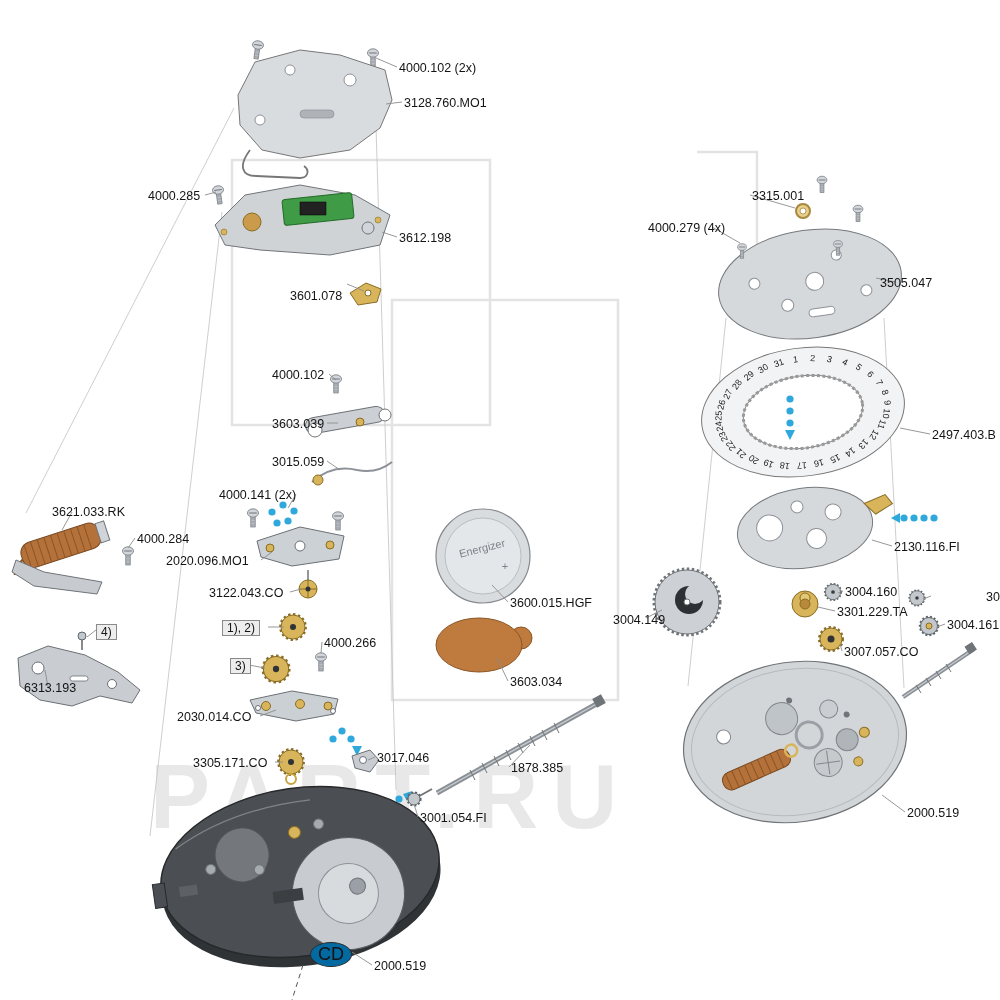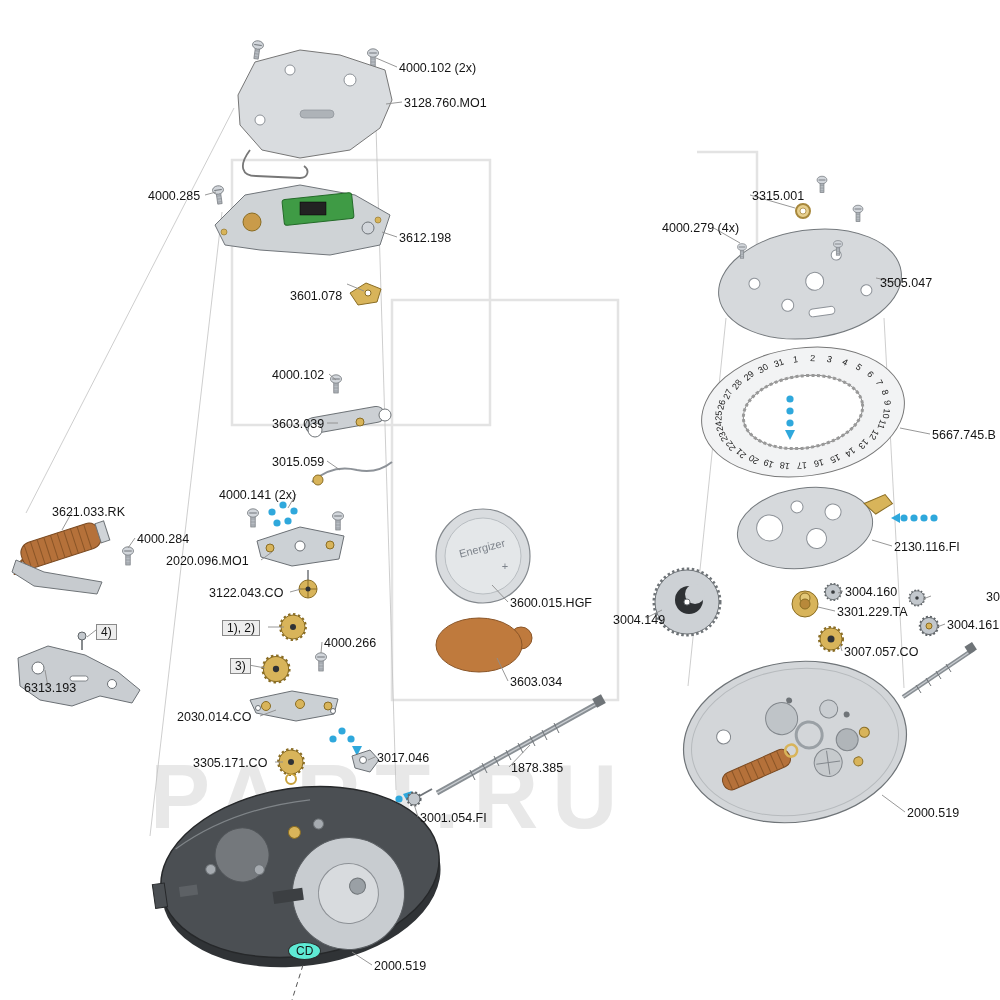--- a/index.html
+++ b/index.html
@@ -3,21 +3,21 @@
 <meta charset="utf-8">
 <style>
   html,body{margin:0;padding:0;background:#fff;}
   .stage{position:relative;width:1000px;height:1000px;background:#ffffff;overflow:hidden;
          font-family:"Liberation Sans",sans-serif;}
   .watermark{position:absolute;top:746px;left:150px;z-index:1;font-size:90px;font-weight:bold;
              letter-spacing:14px;color:#e8e8e8;white-space:nowrap;}
   svg.art{position:absolute;top:0;left:0;z-index:2;}
   .lbl{position:absolute;z-index:3;font-size:12.5px;color:#141414;white-space:nowrap;}
   .lbl.box{border:1px solid #8a8a8a;background:#ededed;padding:0 4px;font-size:12px;}
-  .lbl.cd{border:1.6px solid #2c2c2c;border-radius:50%;padding:1px 7px;background:#5eead4;font-size:12px;}
+  .lbl.cd{border:1.6px solid #2c2c2c;border-radius:50%;padding:1px 7px;background:#0369a1;font-size:18px;margin-left:22px;}
   .date-num{font-size:9px;fill:#222;text-anchor:middle;font-family:"Liberation Sans",sans-serif;}
   .bat-brand{font-size:11px;fill:#7c828a;text-anchor:middle;font-family:"Liberation Sans",sans-serif;}
 </style>
 </head>
 <body>
 
 <div class="stage">
 
   <div class="watermark">PART.RU</div>
 
@@ -467,23 +467,23 @@
   <div class="lbl" style="left:374px;top:959px">2000.519</div>
   <div class="lbl" style="left:52px;top:505px">3621.033.RK</div>
   <div class="lbl" style="left:137px;top:532px">4000.284</div>
   <div class="lbl" style="left:24px;top:681px">6313.193</div>
   <div class="lbl box" style="left:96px;top:624px">4)</div>
   <div class="lbl" style="left:510px;top:596px">3600.015.HGF</div>
   <div class="lbl" style="left:510px;top:675px">3603.034</div>
   <div class="lbl cd" style="left:288px;top:942px">CD</div>
 
   <div class="lbl" style="left:752px;top:189px">3315.001</div>
-  <div class="lbl" style="left:662px;top:221px">4000.279 (4x)</div>
+  <div class="lbl" style="left:648px;top:221px">4000.279 (4x)</div>
   <div class="lbl" style="left:880px;top:276px">3505.047</div>
-  <div class="lbl" style="left:932px;top:428px">5667.745.B</div>
+  <div class="lbl" style="left:932px;top:428px">2497.403.B</div>
   <div class="lbl" style="left:894px;top:540px">2130.116.FI</div>
   <div class="lbl" style="left:613px;top:613px">3004.149</div>
   <div class="lbl" style="left:845px;top:585px">3004.160</div>
   <div class="lbl" style="left:837px;top:605px">3301.229.TA</div>
   <div class="lbl" style="left:986px;top:590px">3004.152</div>
   <div class="lbl" style="left:947px;top:618px">3004.161</div>
   <div class="lbl" style="left:844px;top:645px">3007.057.CO</div>
   <div class="lbl" style="left:907px;top:806px">2000.519</div>
 
 </div>

